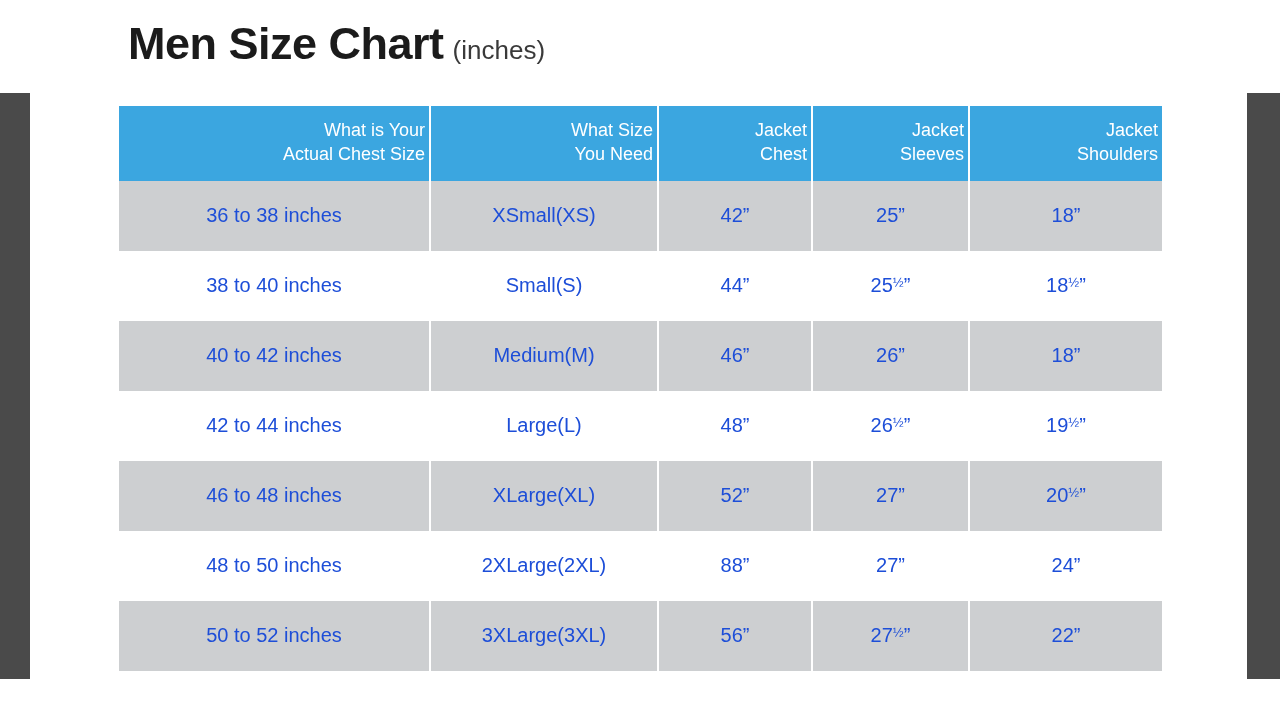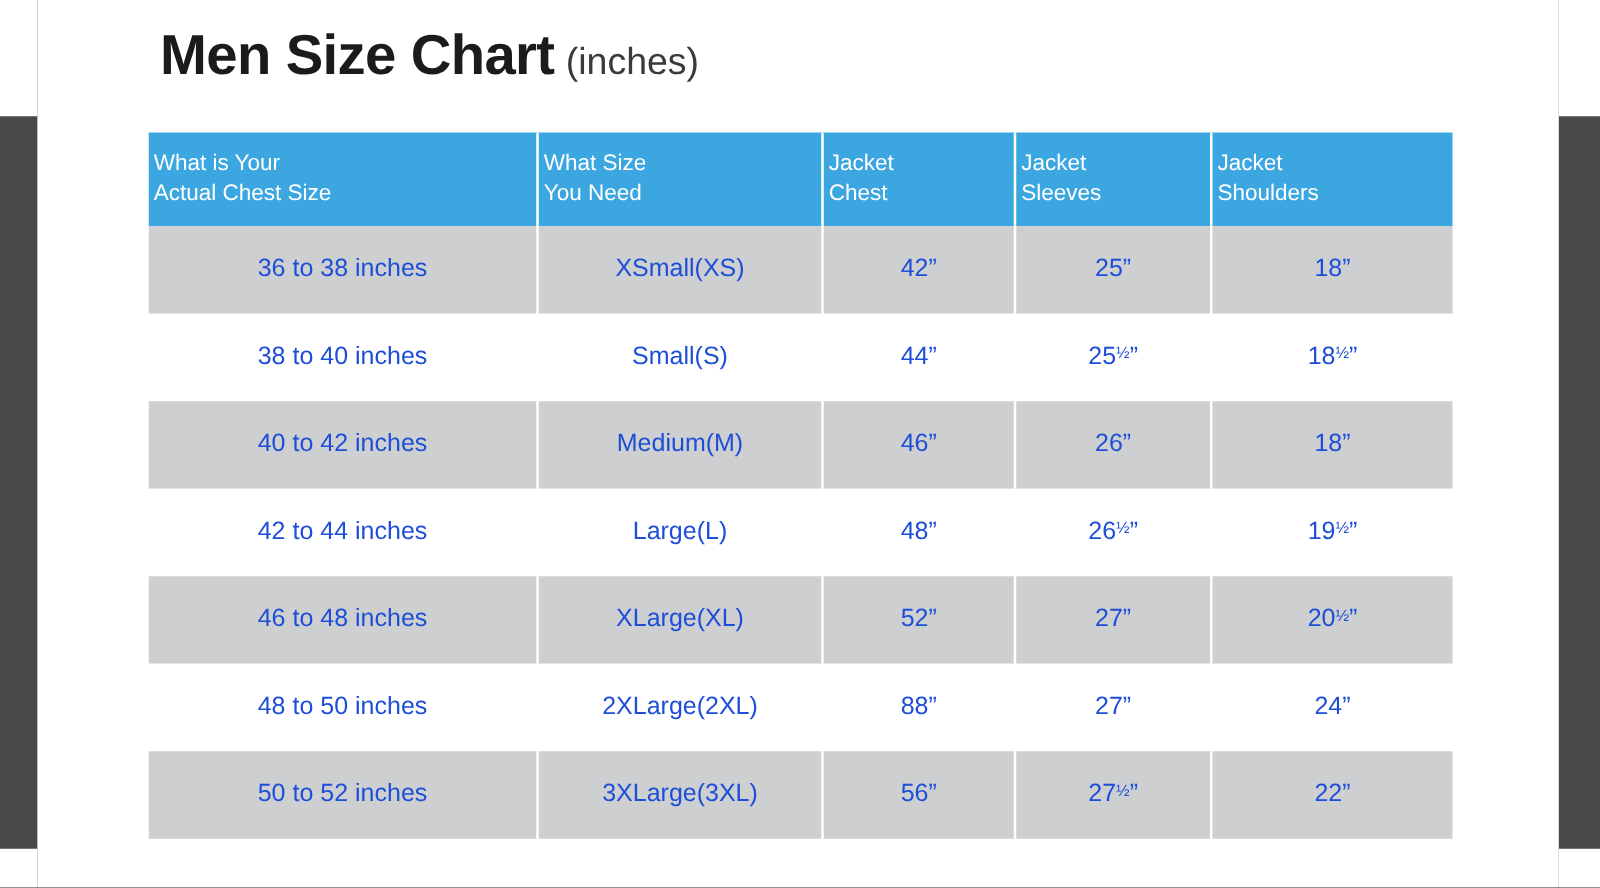--- a/index.html
+++ b/index.html
@@ -63,42 +63,42 @@
     align-items: baseline;
     justify-content: space-between;
   }
   .title-main {
     font-size: 45px;
     font-weight: bold;
     color: #1b1b1b;
     letter-spacing: -0.5px;
   }
   .title-unit {
-    font-size: 30px;
+    font-size: 26px;
     color: #3a3a3a;
     margin-left: 9px;
   }
 
   
   table {
     position: absolute;
     left: 89px;
     top: 106px;
     width: 1043px;
     border-collapse: collapse;
     table-layout: fixed;
   }
 
   thead th {
     background: #3ba6e0;
     color: #ffffff;
     font-size: 18px;
     font-weight: normal;
     line-height: 1.35;
-    text-align: left;
+    text-align: right;
     padding: 12px 4px 14px;
     border-right: 2px solid #ffffff;
     vertical-align: middle;
   }
   thead th:last-child { border-right: none; }
   thead th .hl { display: block; }
 
   tbody td {
     font-size: 20px;
     color: #1d4ed8;

